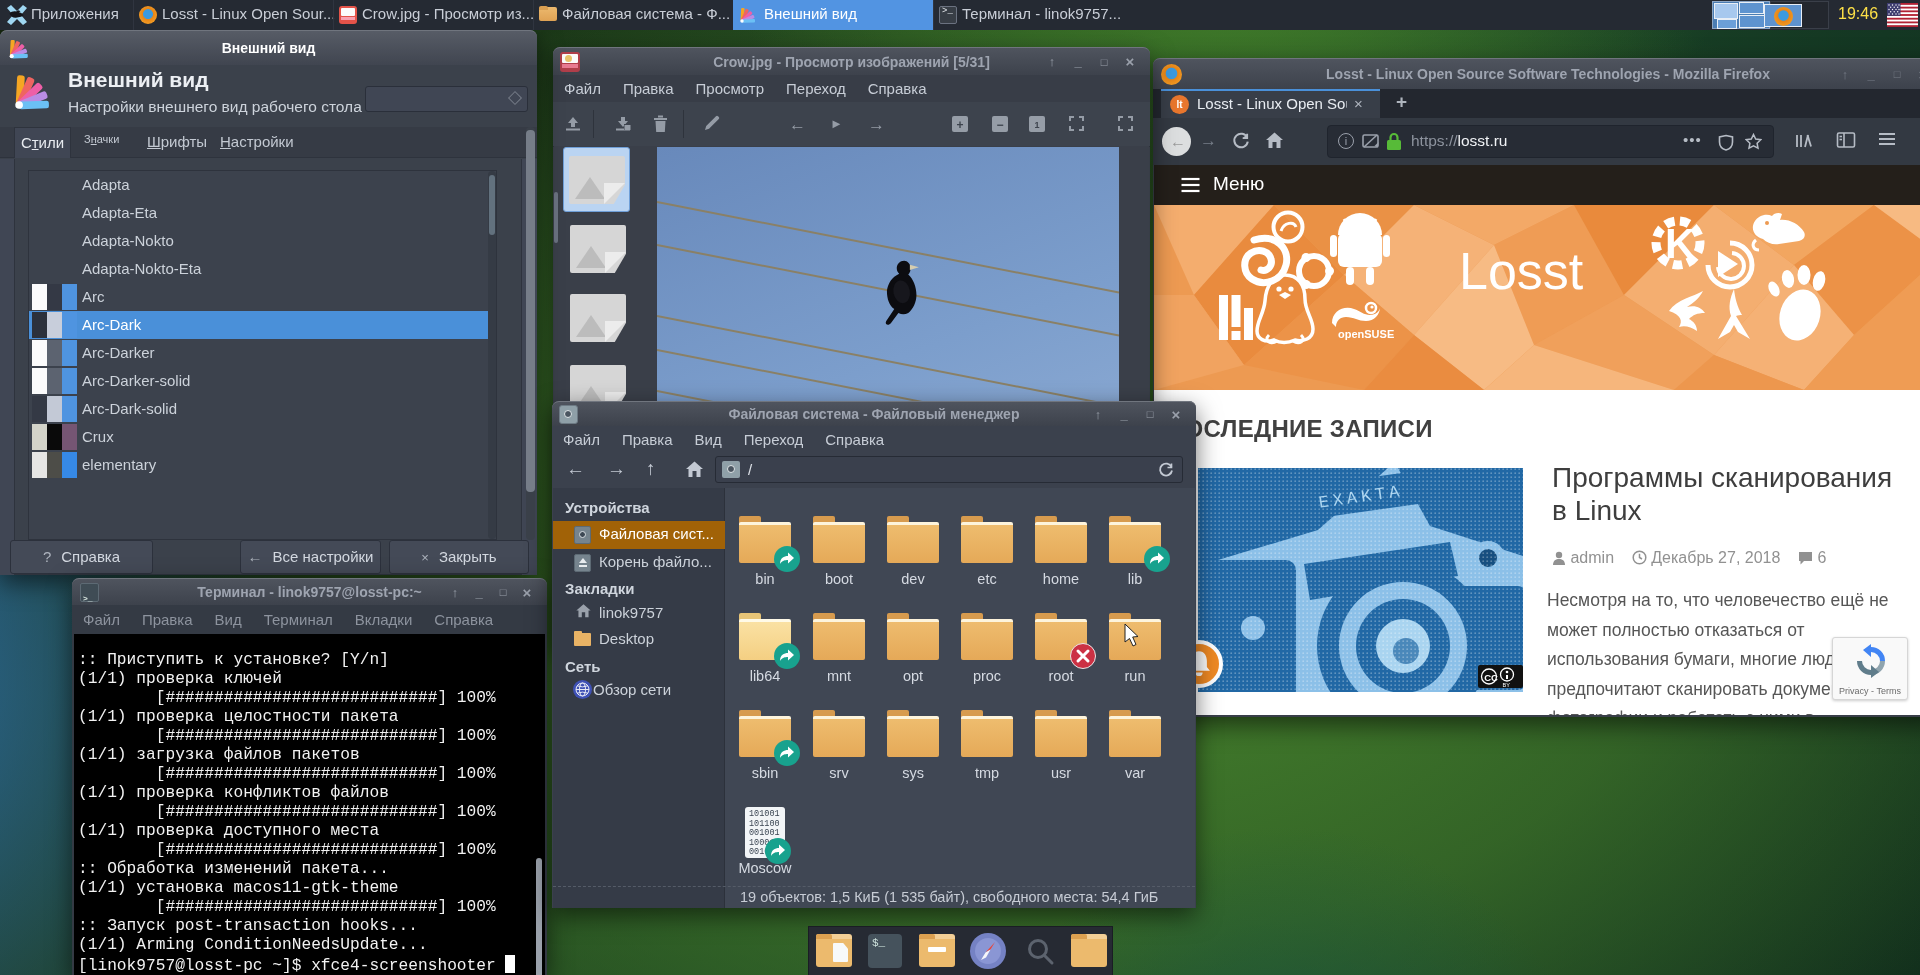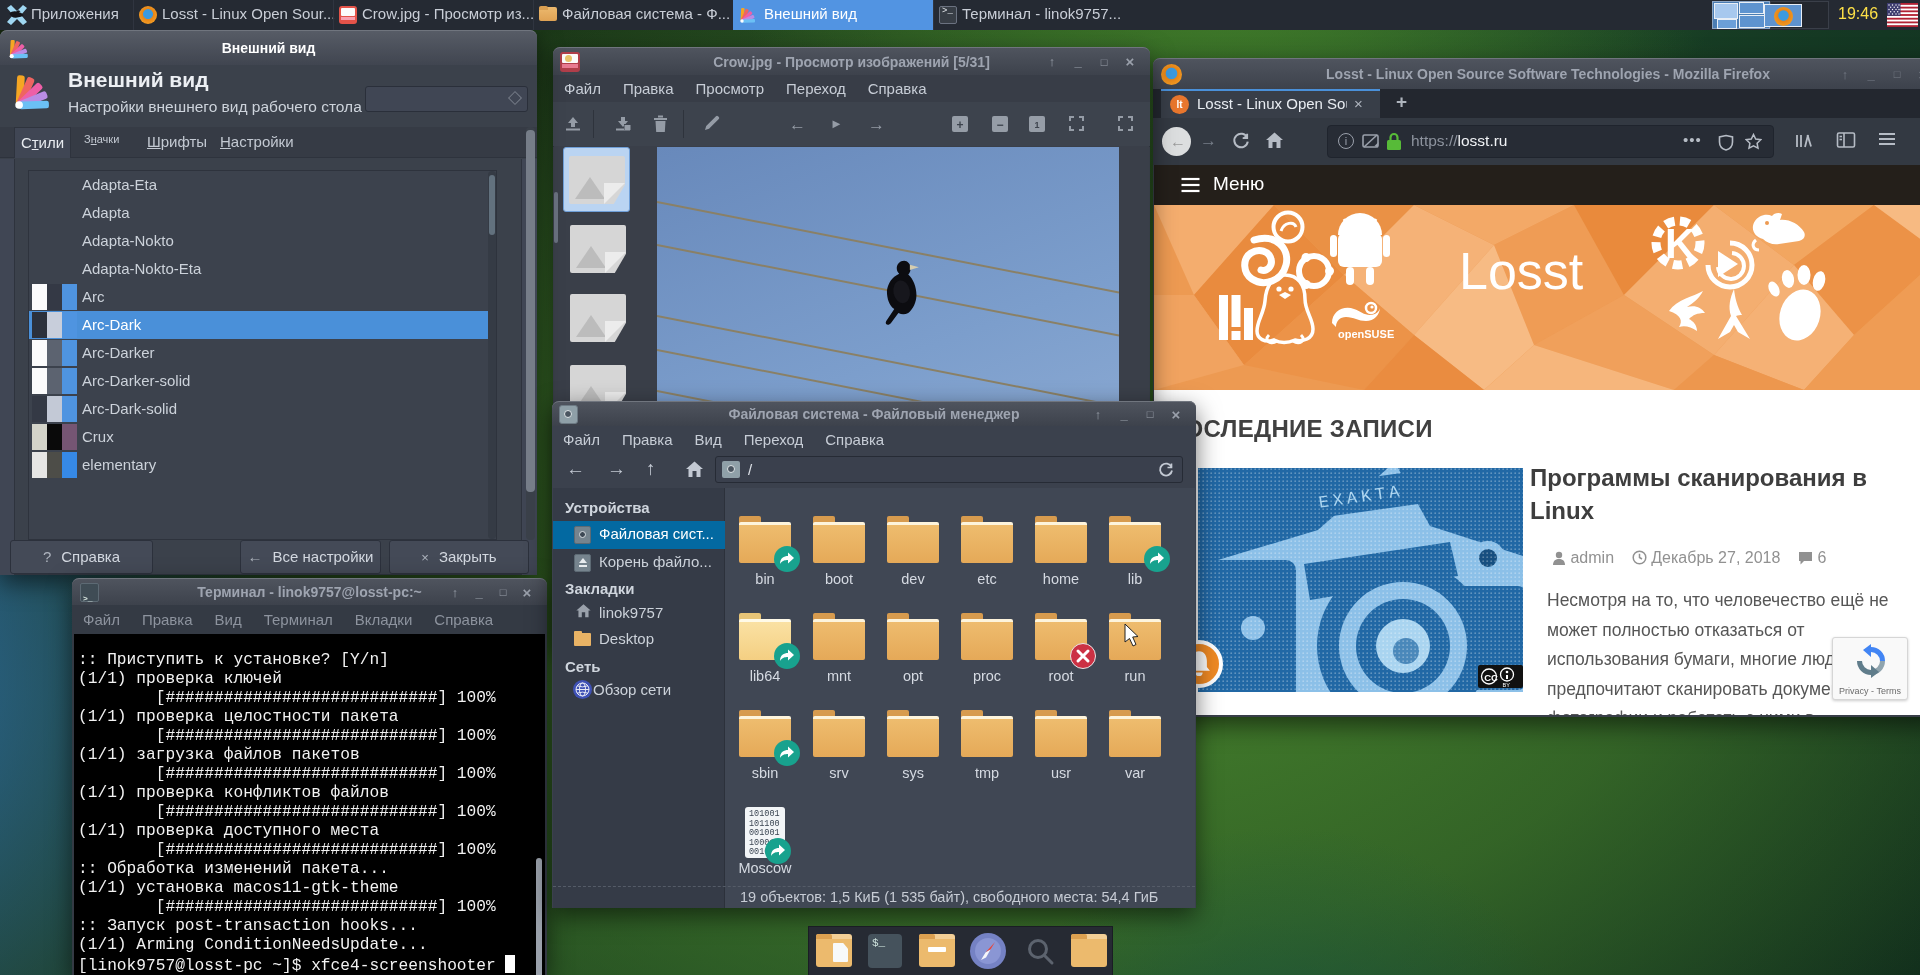--- a/index.html
+++ b/index.html
@@ -250,21 +250,21 @@
             <circle cx="29" cy="9.5" r="6.5"></circle>
             <text x="6.2" y="15.5" font-size="9.5" fill="#fff" stroke="none" font-family="Liberation Sans" font-weight="bold">CC</text>
             <circle cx="29" cy="7" r="1.3" fill="#fff" stroke="none"></circle>
             <path d="M29 10 V14" stroke-width="2"></path>
             <text x="24.5" y="21.5" font-size="5.5" fill="#fff" stroke="none" font-family="Liberation Sans">BY</text>
           </svg></div>
     </div>
     <div class="abs" style="left:21px;top:475px;width:48px;height:48px;border-radius:50%;background:#f08a24;border:4px solid #fff;box-sizing:border-box"><svg width="40" height="40" viewBox="0 0 33 33" fill="#fff">
           <path d="M16.5 6 C12 6 10 10 10 14 V19 L7.5 22 H25.5 L23 19 V14 C23 10 21 6 16.5 6 Z M13.5 23.5 A3 3 0 0 0 19.5 23.5 Z"></path>
         </svg></div>
-    <div class="abs" style="left:376px;top:296px;width:362px;font-size:24px;font-weight:bold;color:#3e3e3e;line-height:33px">Программы сканирования в Linux</div>
+    <div class="abs" style="left:398px;top:296px;width:362px;font-size:28px;font-weight:normal;color:#3e3e3e;line-height:33px">Программы сканирования в Linux</div>
     <div class="abs" style="left:398px;top:384px;font-size:16px;color:#919191">
       <svg style="vertical-align:-2px" width="14" height="14" viewBox="0 0 14 14" fill="#919191">
           <circle cx="7" cy="4" r="3.2"></circle>
           <path d="M1 14 C1 9.5 4 8 7 8 C10 8 13 9.5 13 14 Z"></path>
         </svg>
       admin&nbsp;&nbsp;&nbsp;
       <svg style="vertical-align:-2px" width="15" height="15" viewBox="0 0 15 15" fill="none" stroke="#919191" stroke-width="1.5">
           <circle cx="7.5" cy="7.5" r="6.3"></circle>
           <path d="M7.5 3.8 V7.5 L10 9"></path>
         </svg>
@@ -415,22 +415,22 @@
     <div class="abs" style="left:84px;top:6px;font-size:11px;color:#c3c9d2">З<u>н</u>ачки</div>
     <div class="abs" style="left:147px;top:6px;font-size:15px;color:#c3c9d2"><u>Ш</u>рифты</div>
     <div class="abs" style="left:220px;top:6px;font-size:15px;color:#c3c9d2"><u>Н</u>астройки</div>
   </div>
   <div class="abs" style="left:526px;top:97px;width:9px;height:413px;background:#3a4049;border-radius:4px;z-index:5">
     <div class="abs" style="left:0px;top:3px;width:9px;height:362px;background:#767d88;border-radius:4px"></div>
   </div>
   <div id="apbody" style="position:absolute;left:0;top:129px;right:0;bottom:0;background:#404654">
     <div class="abs" style="left:14px;top:0;width:508px;height:416px;background:#3b414b;border:1px solid #2e333d;border-top:none"></div>
     <div id="aplist" style="position:absolute;left:28px;top:11px;width:469px;height:370px;background:#3c424d;border:1px solid #2e333d;overflow:hidden;font-size:15px;color:#ccd2da">
+      <div style="height:28px;padding-left:53px;line-height:28px">Adapta</div>
       <div style="height:28px;padding-left:53px;line-height:28px">Adapta-Eta</div>
-      <div style="height:28px;padding-left:53px;line-height:28px">Adapta</div>
       <div style="height:28px;padding-left:53px;line-height:28px">Adapta-Nokto</div>
       <div style="height:28px;padding-left:53px;line-height:28px">Adapta-Nokto-Eta</div>
       <div style="height:28px;padding-left:53px;line-height:28px;position:relative"><i class="sw" style="background:#fbfbfc"></i><i class="sw" style="left:18px;background:#343945"></i><i class="sw" style="left:33px;background:#4f94e0"></i>Arc</div>
       <div style="height:28px;padding-left:53px;line-height:28px;position:relative;background:#4a90d9;color:#fff"><i class="sw" style="background:#2c313c"></i><i class="sw" style="left:18px;background:#c8cedb"></i><i class="sw" style="left:33px;background:#4f94e0"></i>Arc-Dark</div>
       <div style="height:28px;padding-left:53px;line-height:28px;position:relative"><i class="sw" style="background:#fbfbfc"></i><i class="sw" style="left:18px;background:#5c6370"></i><i class="sw" style="left:33px;background:#4f94e0"></i>Arc-Darker</div>
       <div style="height:28px;padding-left:53px;line-height:28px;position:relative"><i class="sw" style="background:#fbfbfc"></i><i class="sw" style="left:18px;background:#5c6370"></i><i class="sw" style="left:33px;background:#4f94e0"></i>Arc-Darker-solid</div>
       <div style="height:28px;padding-left:53px;line-height:28px;position:relative"><i class="sw" style="background:#343945"></i><i class="sw" style="left:18px;background:#c3c9d6"></i><i class="sw" style="left:33px;background:#4f94e0"></i>Arc-Dark-solid</div>
       <div style="height:28px;padding-left:53px;line-height:28px;position:relative"><i class="sw" style="background:#d3d3c9"></i><i class="sw" style="left:18px;background:#0a0a0a"></i><i class="sw" style="left:33px;background:#755573"></i>Crux</div>
       <div style="height:28px;padding-left:53px;line-height:28px;position:relative"><i class="sw" style="background:#e6e6e5"></i><i class="sw" style="left:18px;background:#4d4d48"></i><i class="sw" style="left:33px;background:#3689e6"></i>elementary</div>
     </div>
@@ -513,21 +513,21 @@
       <div class="abs" style="left:32px;top:4px;font-size:15px;color:#dfe3e9">/</div>
       <svg class="abs" style="right:8px;top:5px" width="16" height="16" viewBox="0 0 16 16" fill="none" stroke="#c3c9d3" stroke-width="1.8">
           <path d="M13.5 5 A6 6 0 1 0 14 8.5"></path>
           <path d="M13.5 1.5 V5.5 H9.5" stroke-width="1.6"></path>
         </svg>
     </div>
   </div>
   <div id="fmbody" style="position:absolute;left:1px;top:87px;right:1px;bottom:0;background:#404754">
     <div class="abs" style="left:0;top:0;width:172px;height:100%;background:#353b47;border-right:1px solid #2c313b;font-size:15px;color:#ccd2da">
       <div class="abs" style="left:12px;top:11px;font-weight:bold;color:#cfd5dd">Устройства</div>
-      <div class="abs" style="left:0;top:33px;width:172px;height:28px;background:#0369a1;color:#fff">
+      <div class="abs" style="left:0;top:33px;width:172px;height:28px;background:#a16207;color:#fff">
         <div class="abs" style="left:21px;top:5px;width:17px;height:18px;background:#76848e;border-radius:2px;border:1px solid #5d6a74">
             <div class="abs" style="left:3.5px;top:4px;width:7px;height:7px;border-radius:50%;background:#3d4854;border:1.5px solid #d8dee2"></div>
           </div>
         <div class="abs" style="left:46px;top:4px">Файловая сист...</div>
       </div>
       <div class="abs" style="left:21px;top:66px;width:17px;height:18px;background:#76848e;border-radius:2px;border:1px solid #5d6a74">
           <div class="abs" style="left:4px;top:3px;border-left:4px solid transparent;border-right:4px solid transparent;border-bottom:5px solid #e8ecef"></div>
           <div class="abs" style="left:4px;top:10px;width:8px;height:2px;background:#e8ecef"></div>
         </div>
       <div class="abs" style="left:46px;top:65px">Корень файло...</div>

